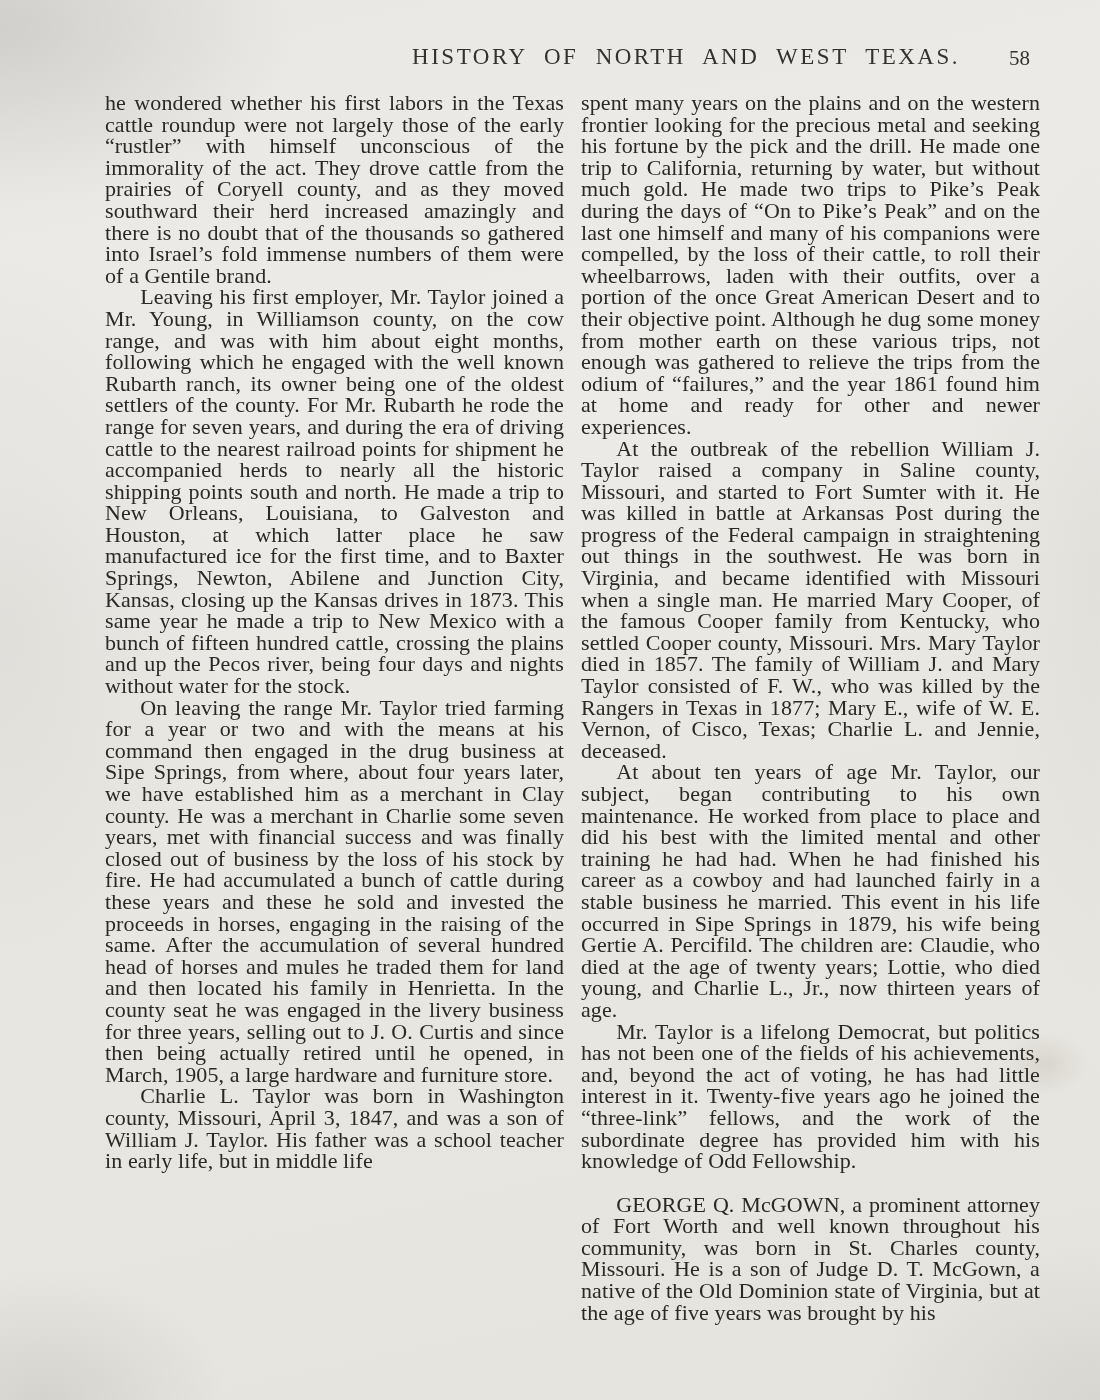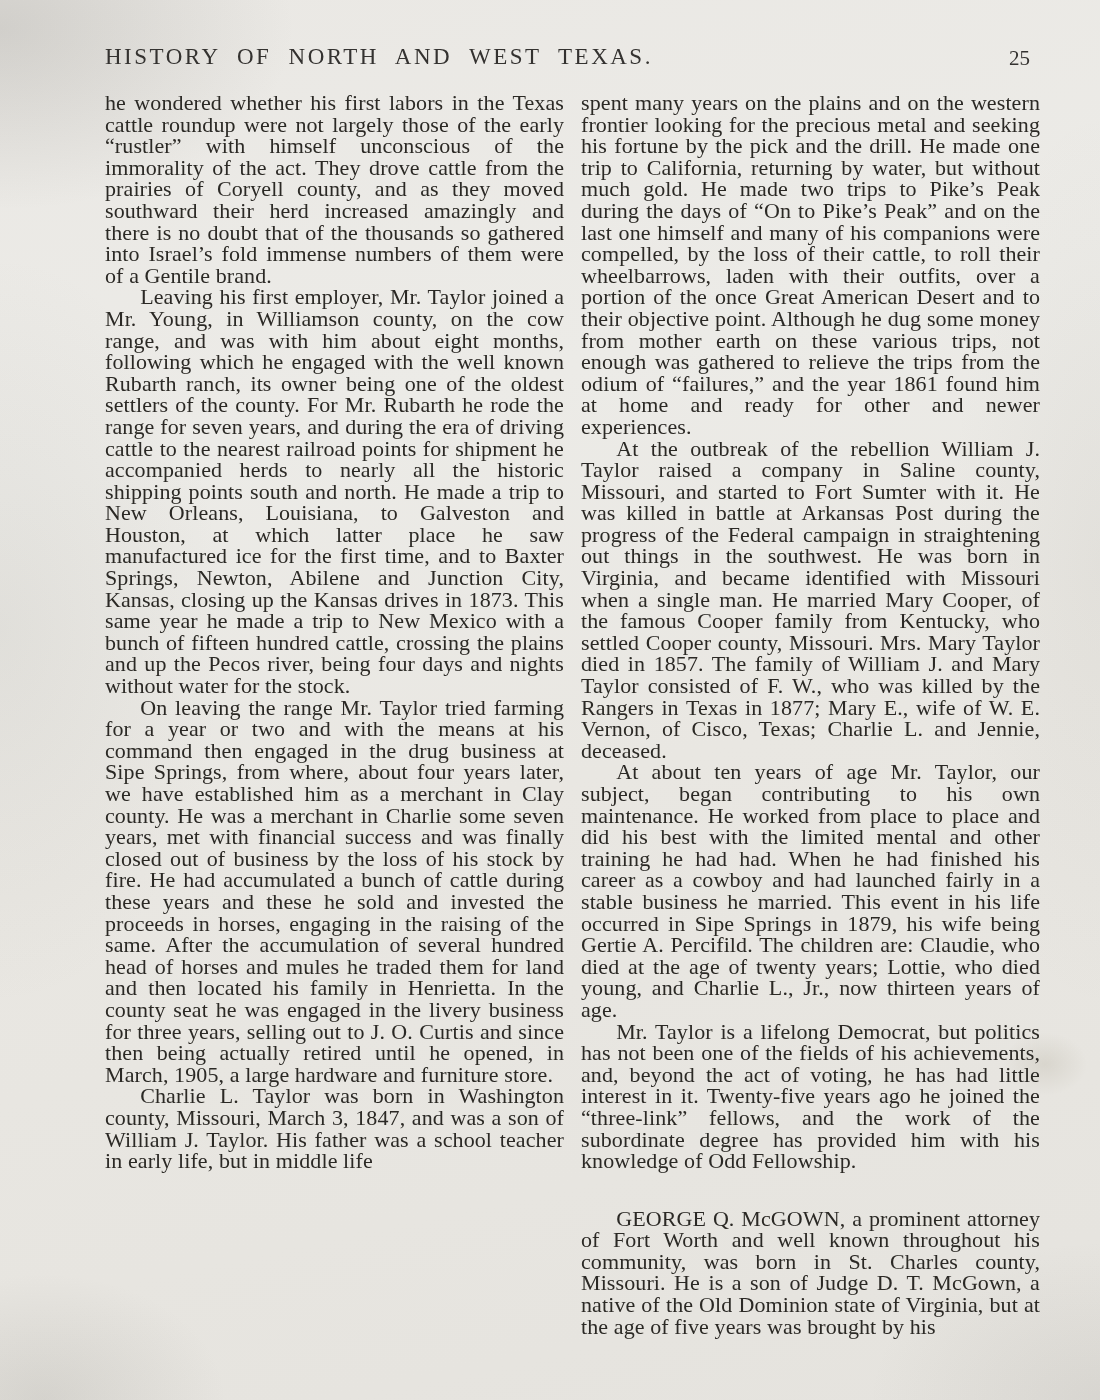--- a/index.html
+++ b/index.html
@@ -32,21 +32,21 @@
     position: absolute;
     top: 44px;
     left: 105px;
     width: 935px;
     height: 34px;
   }
   .title {
     position: absolute;
     left: 0;
     right: 80px;
-    text-align: left;
+    text-align: right;
     font-size: 23px;
     font-weight: normal;
     letter-spacing: 2.5px;
     word-spacing: 9px;
     margin: 0;
     color: #343230;
   }
   .pagenum {
     position: absolute;
     right: 10px;
@@ -71,41 +71,41 @@
   }
   .col p {
     margin: 0;
     text-indent: 1.6em;
     color: #2b2925;
   }
   .col p.no-indent {
     text-indent: 0;
   }
   .col p.entry-break {
-    margin-top: 36px;
+    margin-top: 22px;
   }
   
 </style>
 </head>
 <body>
 
 <div class="scan">
 
   <div class="header-row">
     <h1 class="title">HISTORY OF NORTH AND WEST TEXAS.</h1>
-    <span class="pagenum">25</span>
+    <span class="pagenum">58</span>
   </div>
 
   <div class="columns">
 
     <div class="col">
       <p class="no-indent">he wondered whether his first labors in the Texas cattle roundup were not largely those of the early “rustler” with himself unconscious of the immorality of the act.  They drove cattle from the prairies of Coryell county, and as they moved southward their herd increased amazingly and there is no doubt that of the thousands so gathered into Israel’s fold immense numbers of them were of a Gentile brand.</p>
       <p>Leaving his first employer, Mr. Taylor joined a Mr. Young, in Williamson county, on the cow range, and was with him about eight months, following which he engaged with the well known Rubarth ranch, its owner being one of the oldest settlers of the county.  For Mr. Rubarth he rode the range for seven years, and during the era of driving cattle to the nearest railroad points for shipment he accompanied herds to nearly all the historic shipping points south and north.  He made a trip to New Orleans, Louisiana, to Galveston and Houston, at which latter place he saw manufactured ice for the first time, and to Baxter Springs, Newton, Abilene and Junction City, Kansas, closing up the Kansas drives in 1873. This same year he made a trip to New Mexico with a bunch of fifteen hundred cattle, crossing the plains and up the Pecos river, being four days and nights without water for the stock.</p>
       <p>On leaving the range Mr. Taylor tried farming for a year or two and with the means at his command then engaged in the drug business at Sipe Springs, from where, about four years later, we have established him as a merchant in Clay county.  He was a merchant in Charlie some seven years, met with financial success and was finally closed out of business by the loss of his stock by fire.  He had accumulated a bunch of cattle during these years and these he sold and invested the proceeds in horses, engaging in the raising of the same.  After the accumulation of several hundred head of horses and mules he traded them for land and then located his family in Henrietta. In the county seat he was engaged in the livery business for three years, selling out to J. O. Curtis and since then being actually retired until he opened, in March, 1905, a large hardware and furniture store.</p>
-      <p>Charlie L. Taylor was born in Washington county, Missouri, March 3, 1847, and was a son of William J. Taylor.  His father was a school teacher in early life, but in middle life</p>
+      <p>Charlie L. Taylor was born in Washington county, Missouri, April 3, 1847, and was a son of William J. Taylor.  His father was a school teacher in early life, but in middle life</p>
     </div>
 
     <div class="col">
       <p class="no-indent">spent many years on the plains and on the western frontier looking for the precious metal and seeking his fortune by the pick and the drill. He made one trip to California, returning by water, but without much gold.  He made two trips to Pike’s Peak during the days of “On to Pike’s Peak” and on the last one himself and many of his companions were compelled, by the loss of their cattle, to roll their wheelbarrows, laden with their outfits, over a portion of the once Great American Desert and to their objective point.  Although he dug some money from mother earth on these various trips, not enough was gathered to relieve the trips from the odium of “failures,” and the year 1861 found him at home and ready for other and newer experiences.</p>
       <p>At the outbreak of the rebellion William J. Taylor raised a company in Saline county, Missouri, and started to Fort Sumter with it.  He was killed in battle at Arkansas Post during the progress of the Federal campaign in straightening out things in the southwest.  He was born in Virginia, and became identified with Missouri when a single man.  He married Mary Cooper, of the famous Cooper family from Kentucky, who settled Cooper county, Missouri.  Mrs. Mary Taylor died in 1857.  The family of William J. and Mary Taylor consisted of F. W., who was killed by the Rangers in Texas in 1877; Mary E., wife of W. E. Vernon, of Cisco, Texas; Charlie L. and Jennie, deceased.</p>
       <p>At about ten years of age Mr. Taylor, our subject, began contributing to his own maintenance. He worked from place to place and did his best with the limited mental and other training he had had.  When he had finished his career as a cowboy and had launched fairly in a stable business he married.  This event in his life occurred in Sipe Springs in 1879, his wife being Gertie A. Percifild.  The children are:  Claudie, who died at the age of twenty years; Lottie, who died young, and Charlie L., Jr., now thirteen years of age.</p>
       <p>Mr. Taylor is a lifelong Democrat, but politics has not been one of the fields of his achievements, and, beyond the act of voting, he has had little interest in it.  Twenty-five years ago he joined the “three-link” fellows, and the work of the subordinate degree has provided him with his knowledge of Odd Fellowship.</p>
       <p class="entry-break">GEORGE Q. McGOWN, a prominent attorney of Fort Worth and well known throughout his community, was born in St. Charles county, Missouri.  He is a son of Judge D. T. McGown, a native of the Old Dominion state of Virginia, but at the age of five years was brought by his</p>
     </div>
 

